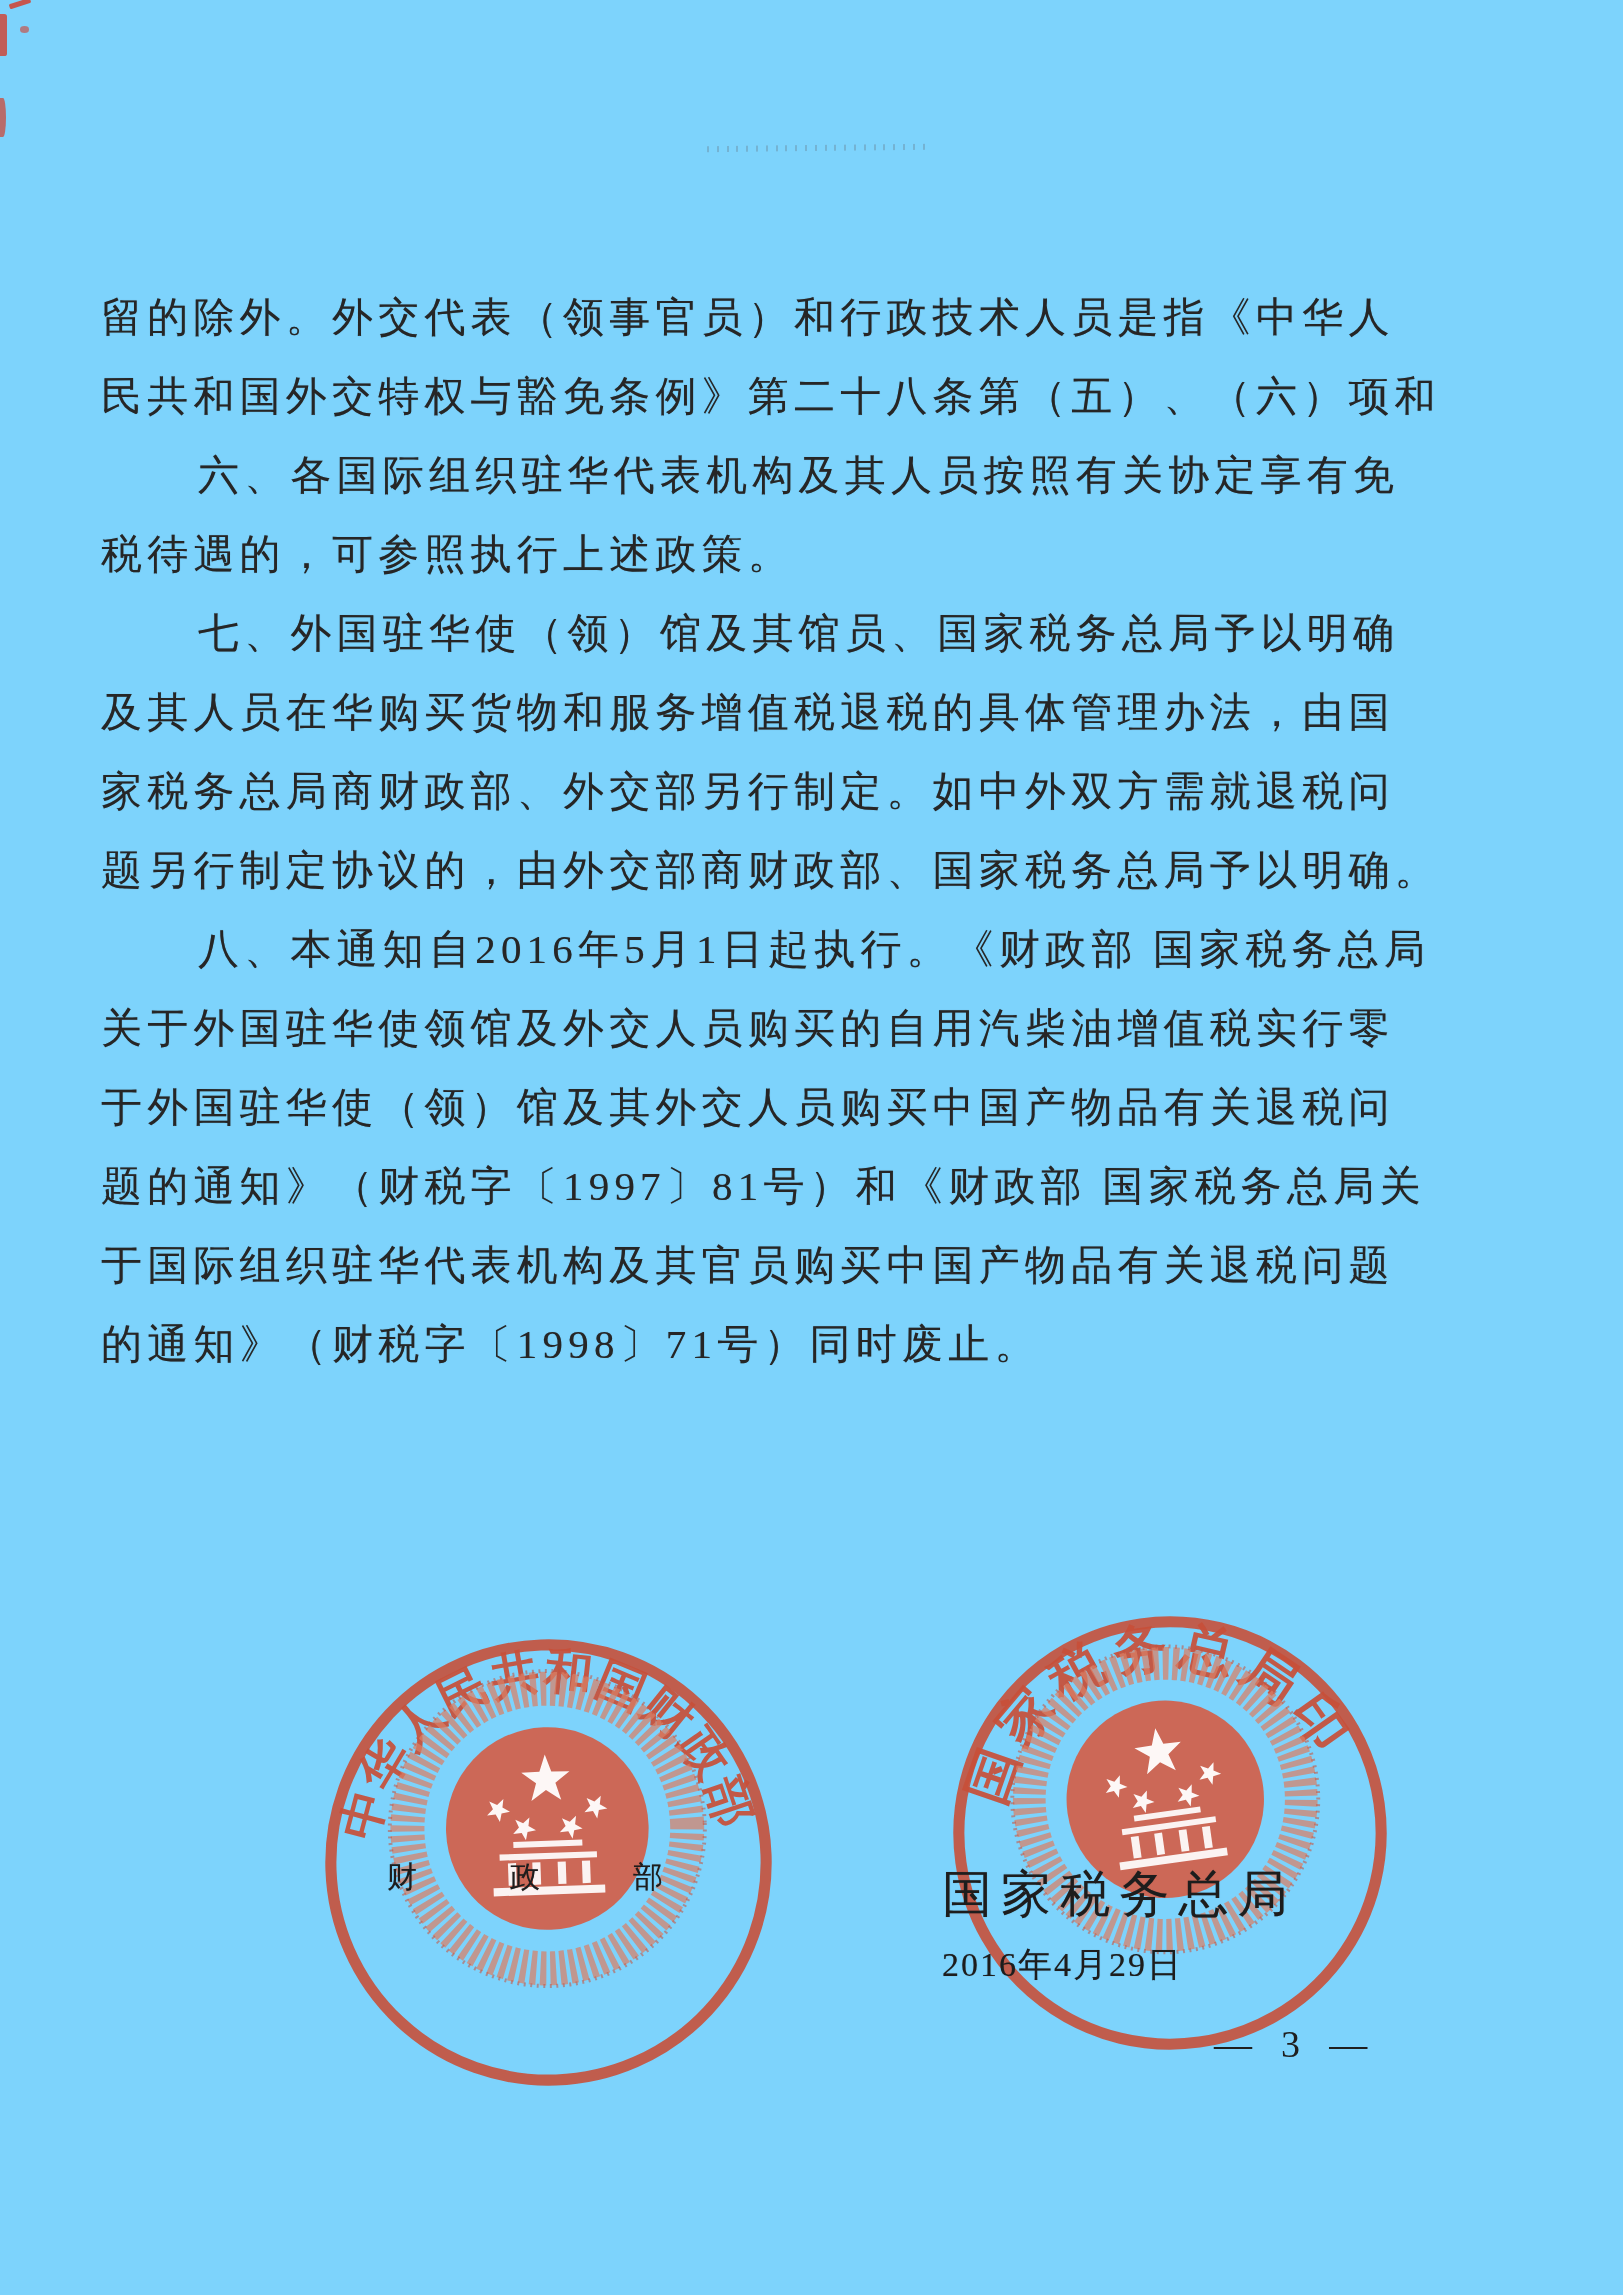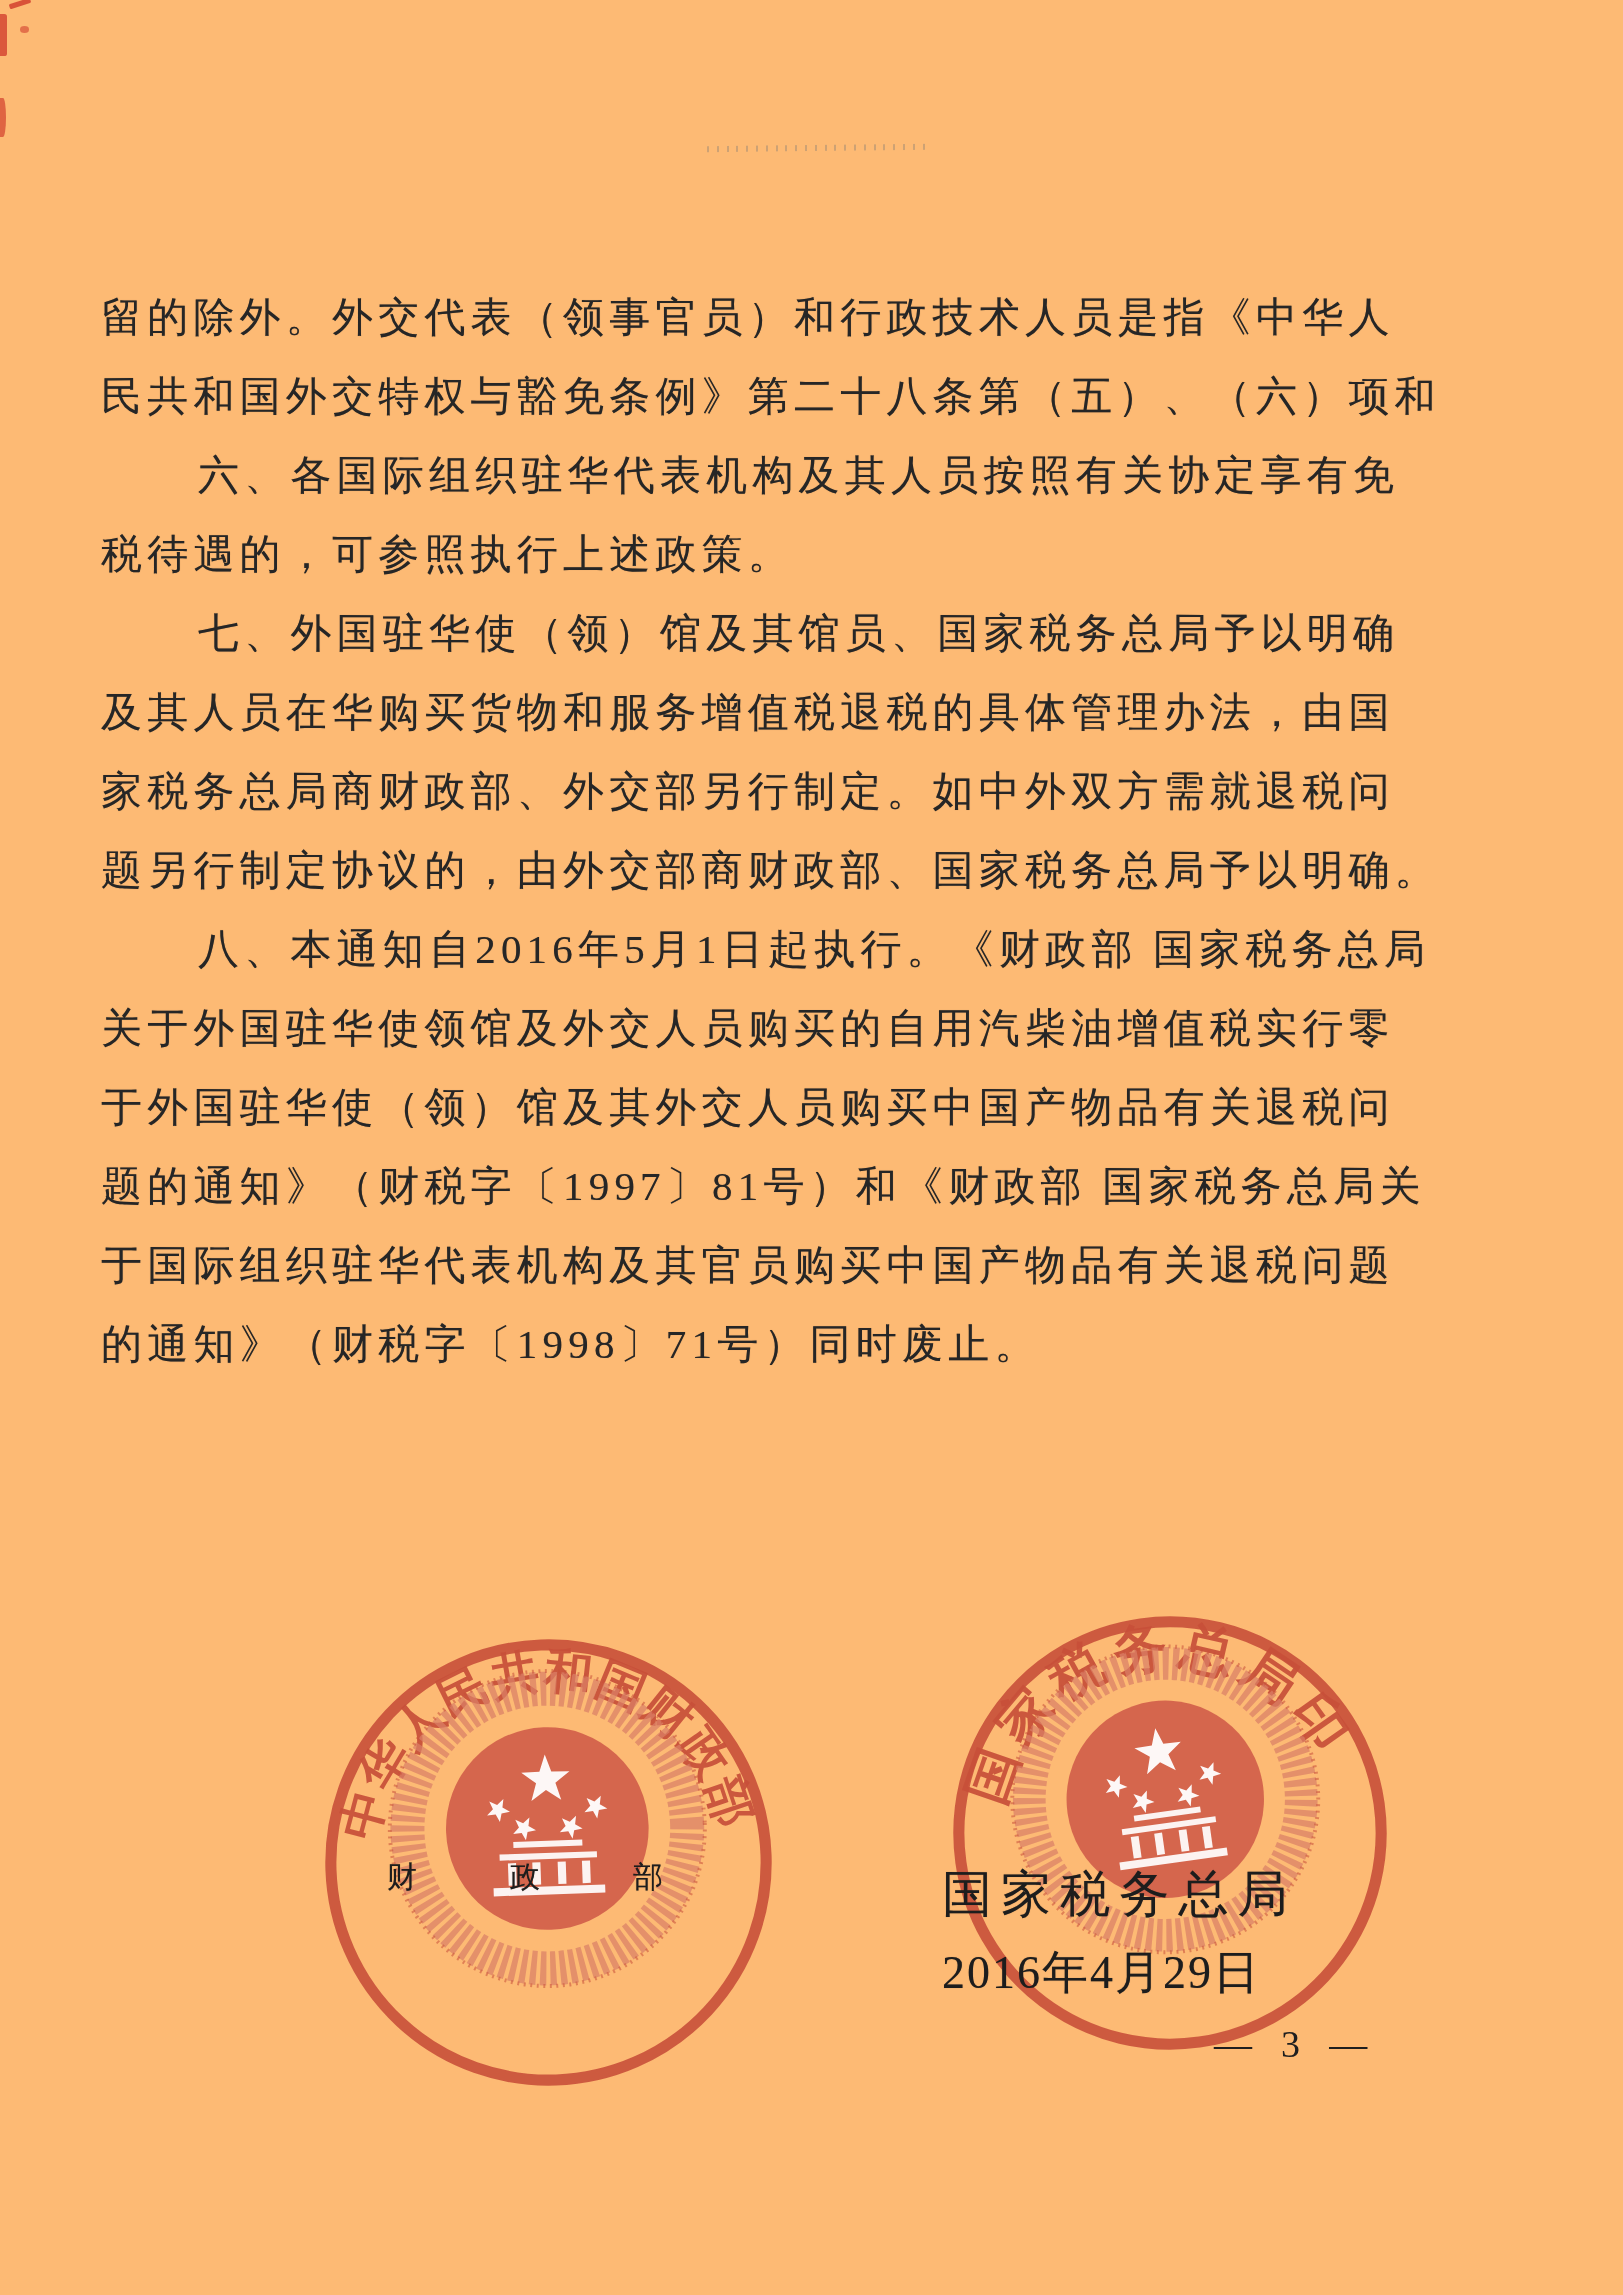--- a/index.html
+++ b/index.html
@@ -1,19 +1,19 @@
 <!DOCTYPE html>
 <html style="font-size:10.5px"><head>
 <meta charset="utf-8">
 <style>
   html,body{margin:0;padding:0;background:#e8e8e8;}
   .page{
     position:relative;
     width:1623px;height:2295px;
-    background:#fdba74;
+    background:#7dd3fc;
     overflow:hidden;
     font-family:"Liberation Serif","DejaVu Serif",serif;
   }
   
   .doc-body{
     position:absolute;
     left:101px;top:278px;
     width:1359px;
     color:#262626;
   }
@@ -31,21 +31,21 @@
   .seal-sat{left:951px;top:1614px;width:438px;height:438px;transform:rotate(-8deg);}
   
   .overlay{
     position:absolute;
     color:#1d1d1d;
     white-space:nowrap;
     text-shadow:0 0 0.7px rgba(30,30,30,.5);
   }
   .mof-label{left:387px;top:1857px;font-size:30px;letter-spacing:93px;}
   .sat-label{left:942px;top:1861px;font-size:50px;letter-spacing:9.1px;}
-  .sat-date{left:942px;top:1942px;font-size:46px;letter-spacing:2px;}
+  .sat-date{left:942px;top:1942px;font-size:34px;letter-spacing:2px;}
   .page-number{
     position:absolute;left:1214px;top:2022px;
     font-size:38px;letter-spacing:2.6px;word-spacing:14.4px;
     color:#1f1f1f;white-space:nowrap;
   }
   
   .artifact{position:absolute;background:#d2402e;}
   .artifact.a1{left:9.1px;top:1.3px;width:22px;height:5.2px;transform:rotate(-18deg);border-radius:1.3px;opacity:.85;}
   .artifact.a2{left:0;top:14.4px;width:7.2px;height:42px;border-radius:0 2.6px 2.6px 0;opacity:.8;}
   .artifact.a3{left:0;top:98px;width:5.9px;height:39px;border-radius:0 50% 50% 0;opacity:.7;}

